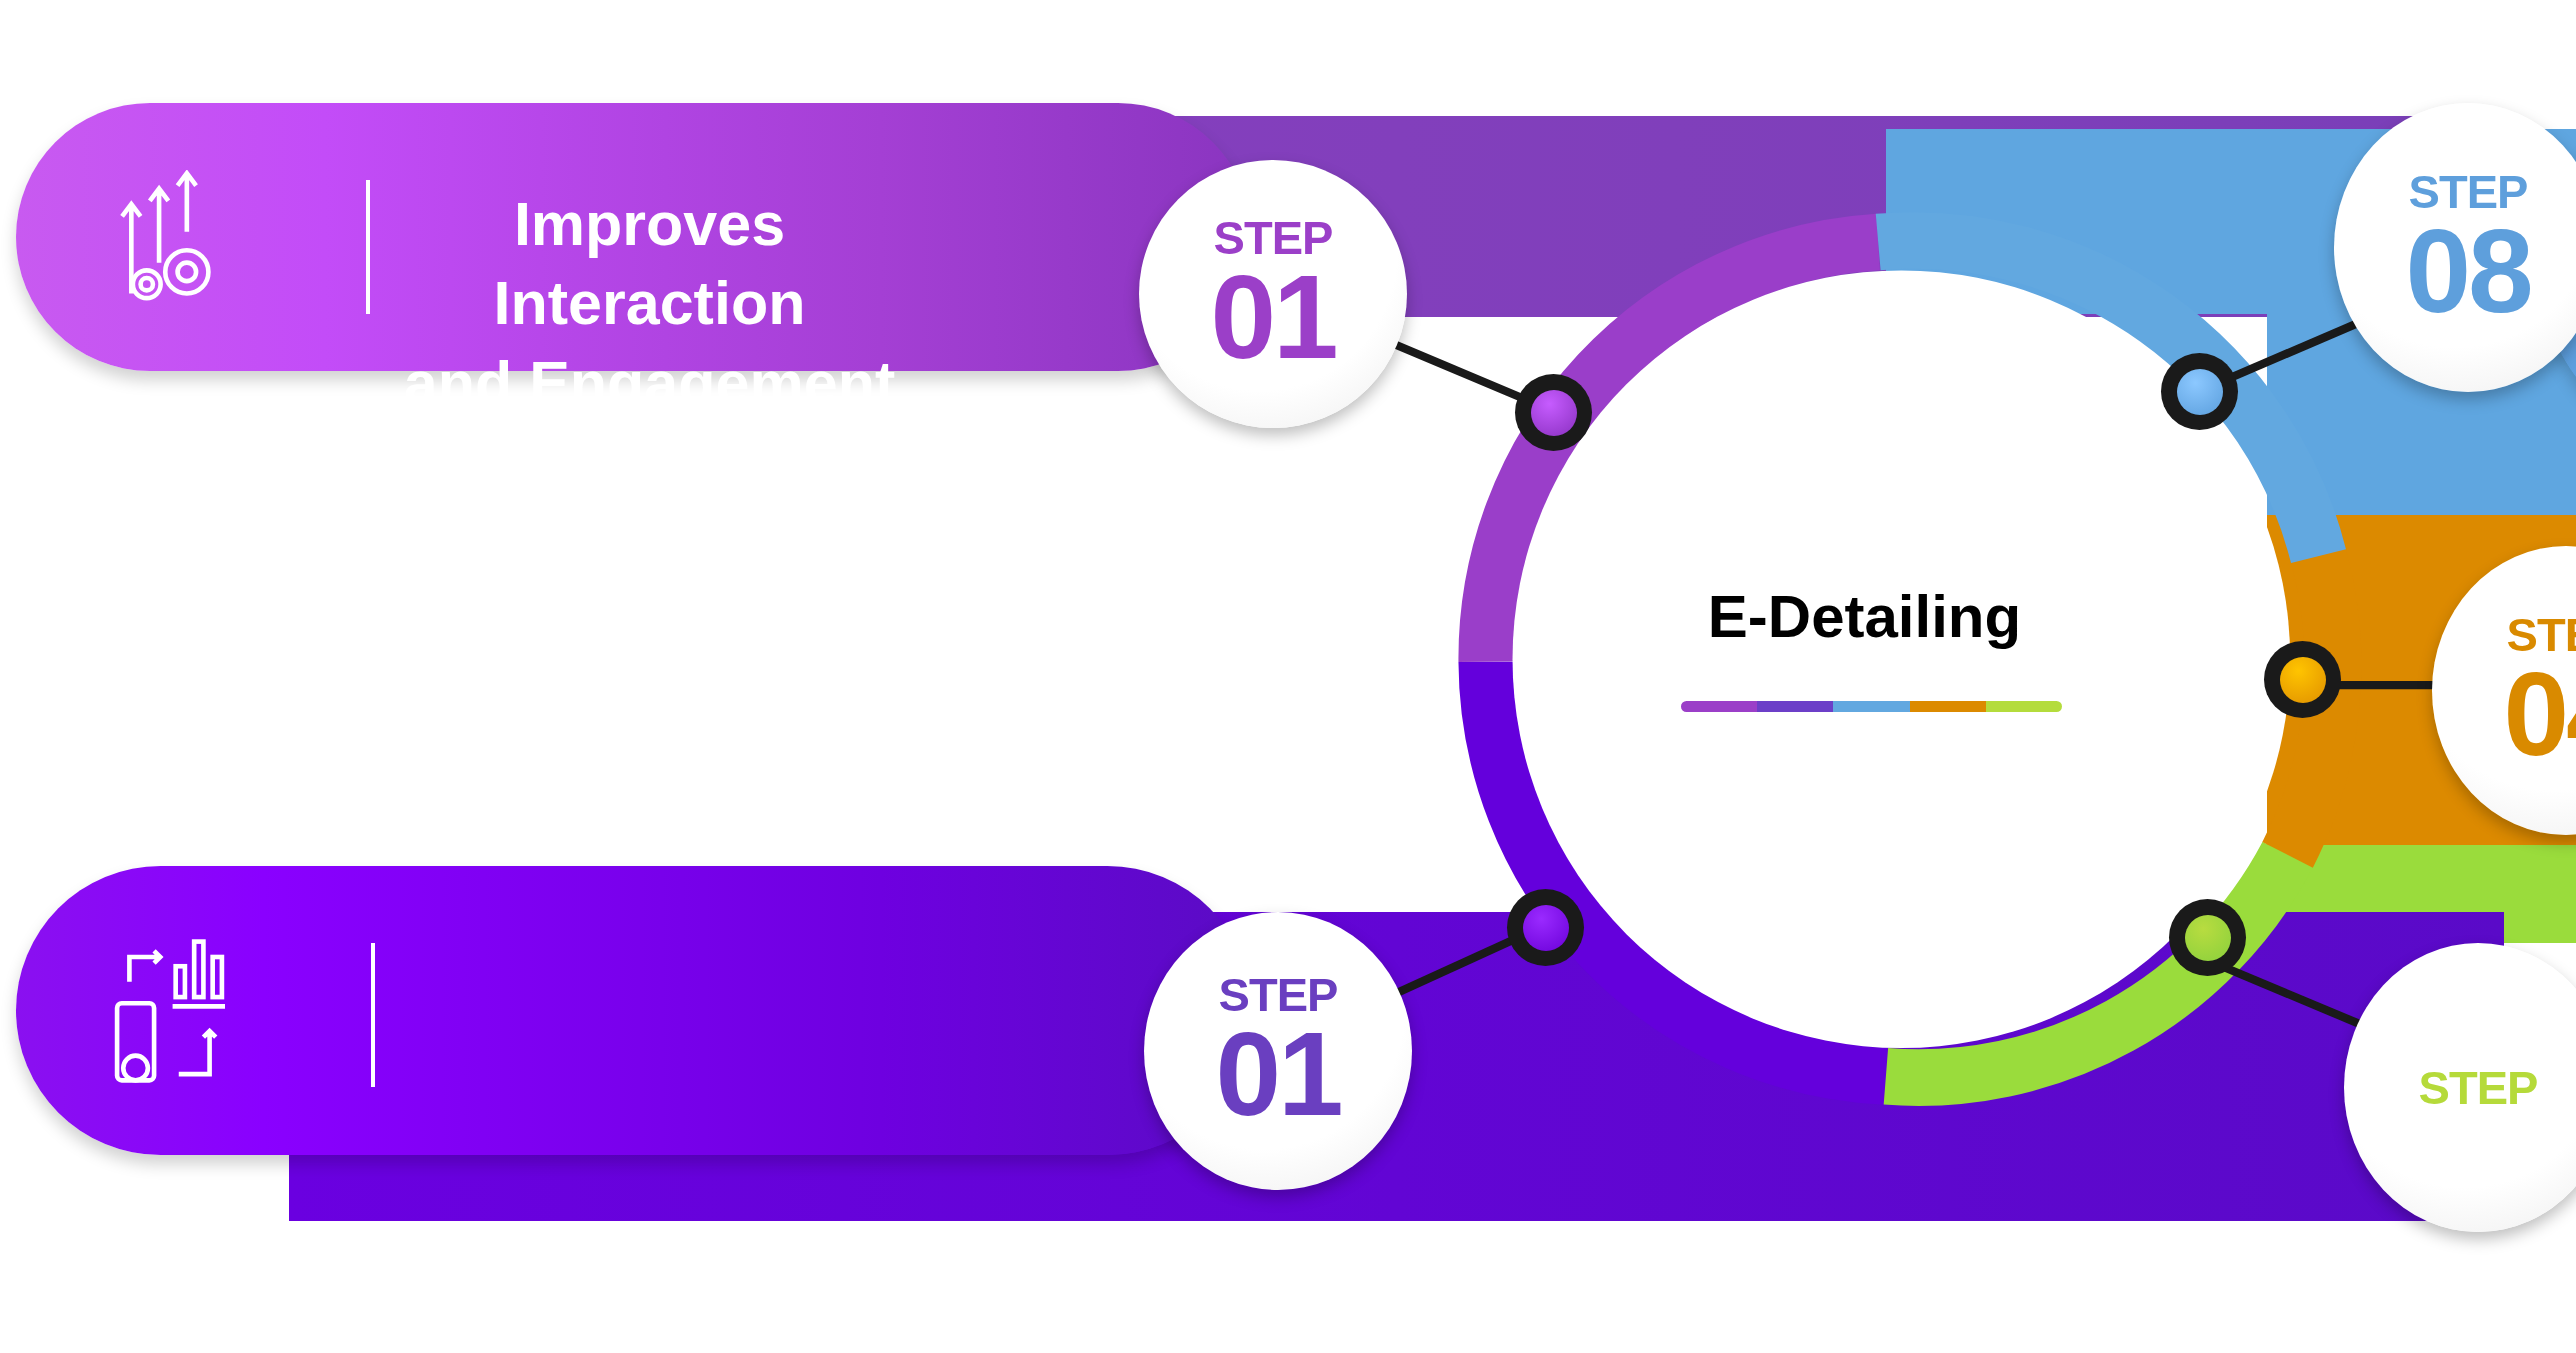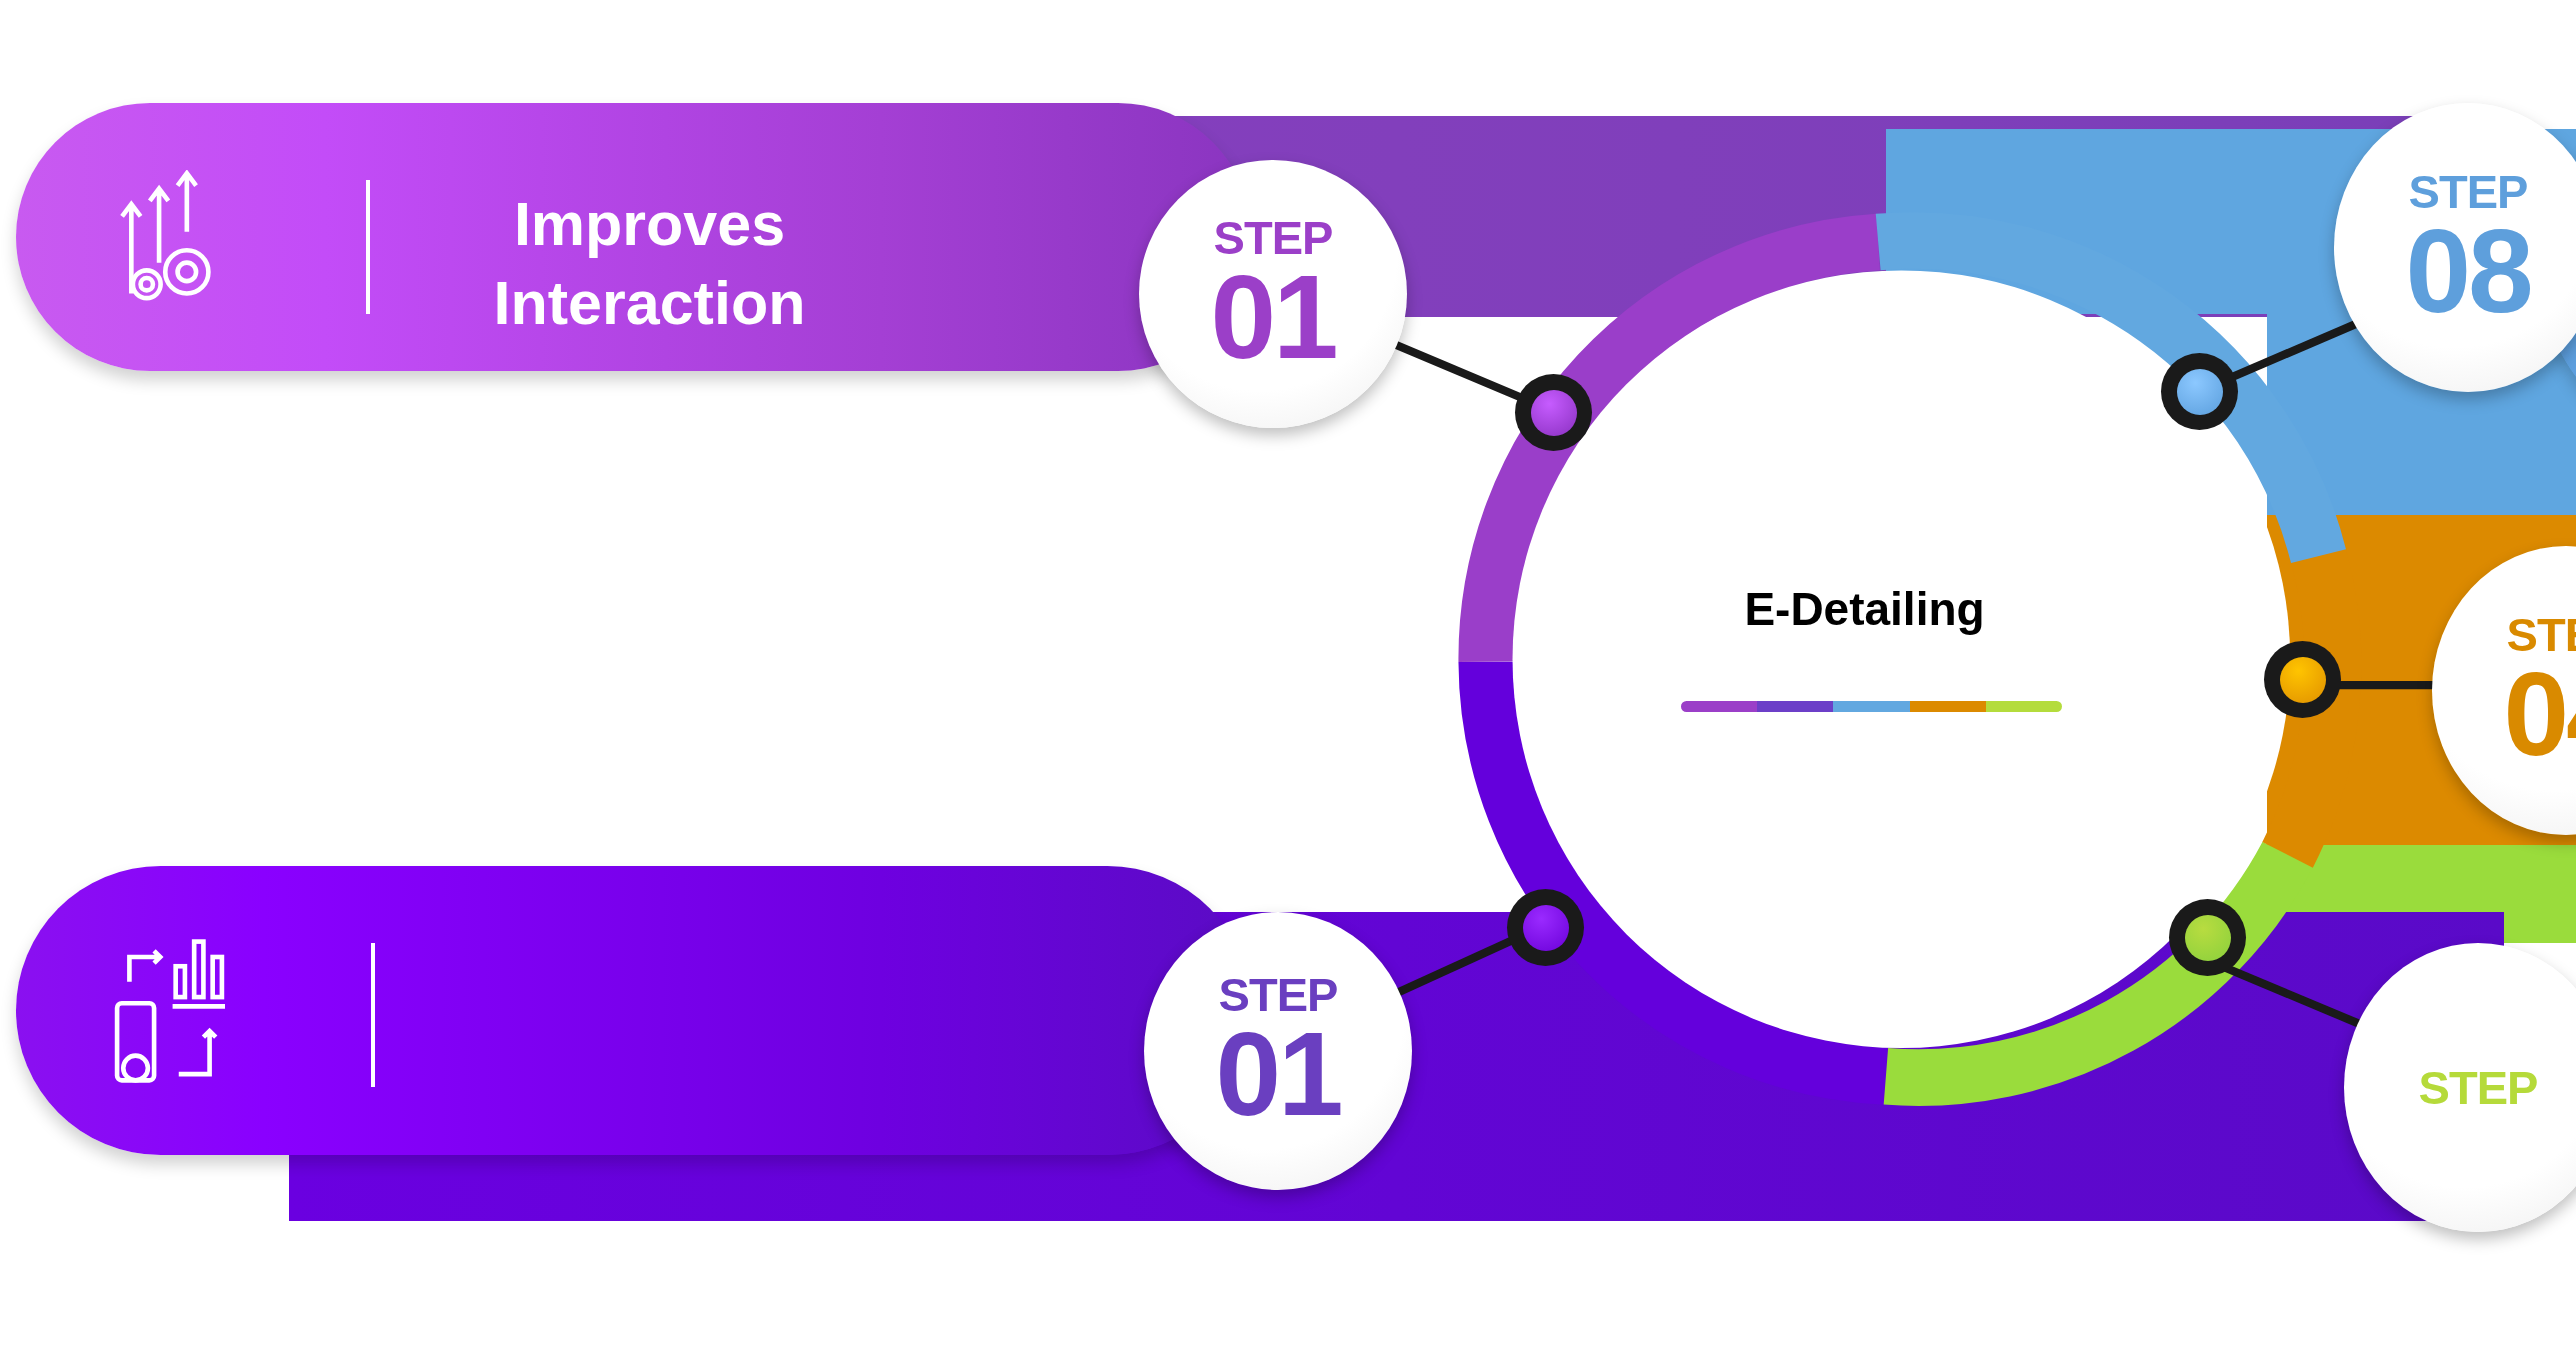--- a/index.html
+++ b/index.html
@@ -24,21 +24,21 @@
            box-shadow: 0 7.2px 14.4px rgba(0,0,0,0.25);
            display: flex; flex-direction: column; align-items: center; justify-content: center; }
   .badge .step-word { font-weight: 700; font-size: 47px; line-height: 1; letter-spacing: -1px; }
   .badge .step-num  { font-weight: 700; font-size: 118px; line-height: 0.95; letter-spacing: -3.1px; }
 
   
   .node { position: absolute; width: 77px; height: 77px; border-radius: 50%;
           background: #1a1a1a; display: flex; align-items: center; justify-content: center; }
   .node .dot { width: 46px; height: 46px; border-radius: 50%; }
 
-  .center-title { position: absolute; font-weight: 700; font-size: 46px; color: #000; text-align: center; }
+  .center-title { position: absolute; font-weight: 700; font-size: 60px; color: #000; text-align: center; }
   .underline { position: absolute; height: 11.3px; border-radius: 5.7px; overflow: hidden; display: flex; }
   .underline span { flex: 1; height: 100%; }
 </style>
 </head>
 <body>
 
 <div class="band" style="left:289px; top:116px; width:2215px; height:201px; background:linear-gradient(90deg,#8a3fc0,#7a3fb8);"></div>
 <div class="band" style="left:1886px; top:129px; width:1947px; height:185px; background:#5fa6e0;"></div>
 <div class="band" style="left:2267px; top:314px; width:1577px; height:206px; background:#5fa6e0;"></div>
 <div class="band" style="left:2267px; top:515px; width:1582px; height:330px; background:#dc8a00;"></div>
@@ -98,20 +98,21 @@
     <path d="M26 60 V12 M20 20 L26 12 L32 20"></path>
     <path d="M44 40 V2 M38 10 L44 2 L50 10"></path>
     <circle cx="18" cy="74" r="9"></circle>
       <circle cx="18" cy="74" r="4"></circle>
     <circle cx="44" cy="66" r="14"></circle>
       <circle cx="44" cy="66" r="6"></circle>
   </svg>
   <div class="divider" style="left:350px; top:77px; height:134px;"></div>
   <div class="label" style="left:371px; top:82px; width:526px;">
     <div>Improves Interaction</div>
+    <div>and Engagement</div>
   </div>
 </div>
 <div class="badge" style="left:1139px; top:160px; width:268px; height:268px;">
   <div class="step-word" style="color:#9b3fc8;">STEP</div>
   <div class="step-num" style="color:#9b3fc8;text-align:center;">01</div>
 </div>
 
 <div class="pill" style="left:15.5px; top:866px; width:1236px; height:289px; background:linear-gradient(90deg,#8a10f0 0%,#8a00ff 20%,#6e00e0 70%,#5a0cc4 100%);">
   <svg class="icon" style="left:98px; top:72px;" width="185" height="149" viewBox="0 0 120 96" fill="none" stroke="#fff" stroke-width="3">
     <rect x="2" y="42" width="24" height="50" rx="3"></rect>

